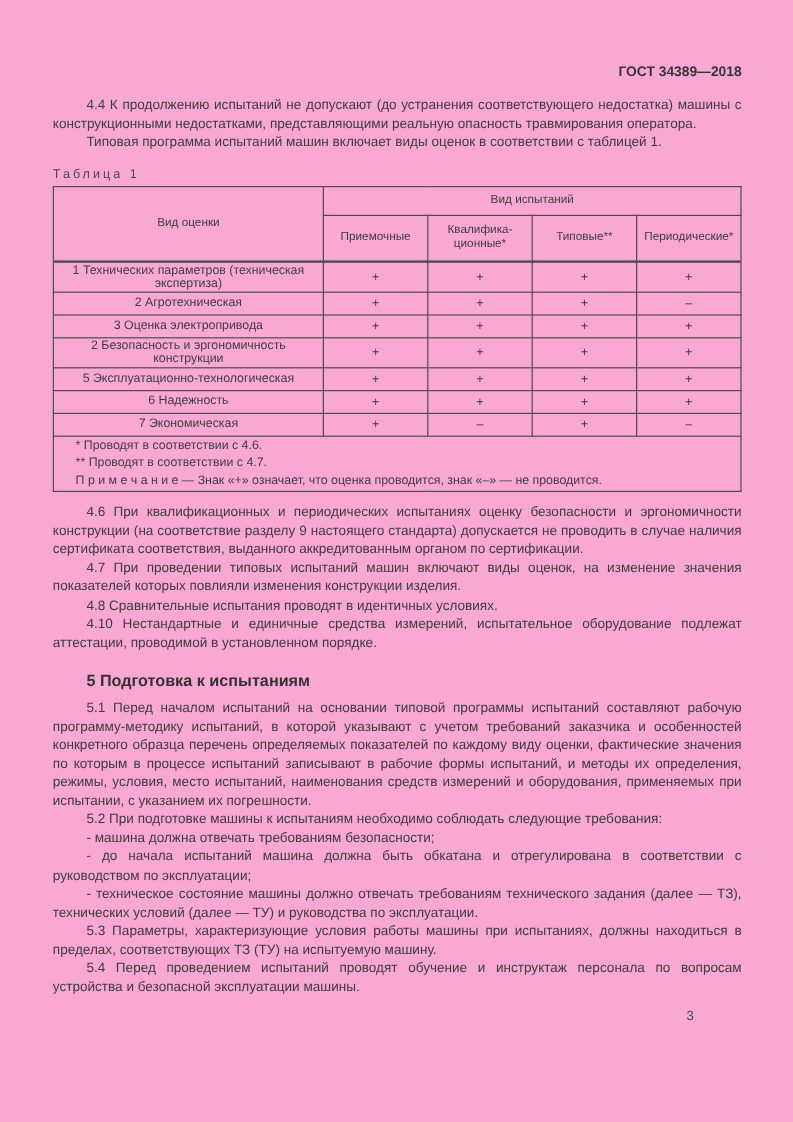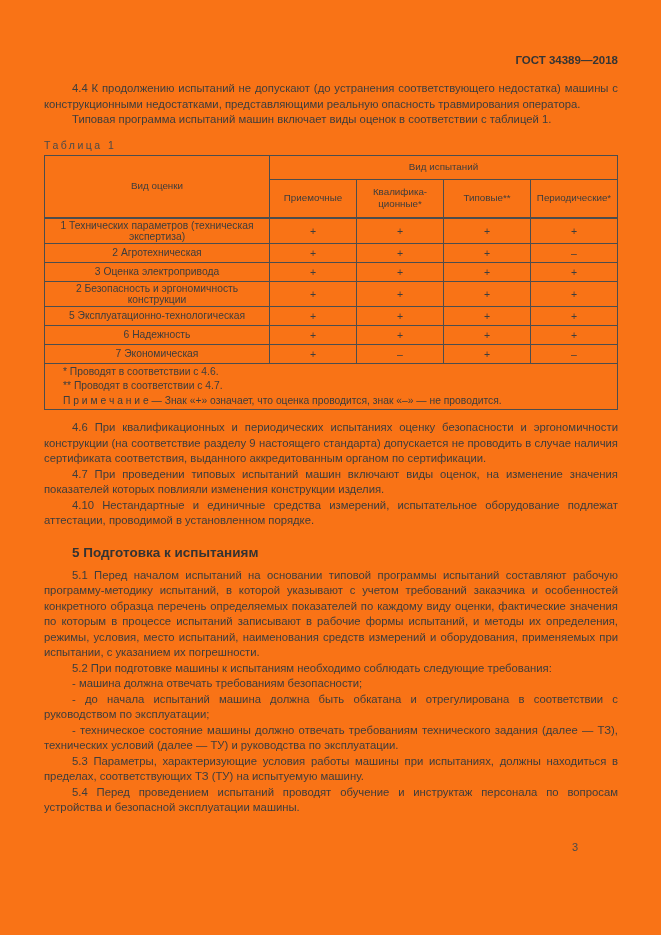--- a/index.html
+++ b/index.html
@@ -1,19 +1,19 @@
 <!DOCTYPE html>
 <html><head>
 <meta charset="utf-8">
 <style>
   html,body{margin:0;padding:0;background:#ffffff;}
   .page{
     position:relative;
     width:661px;height:935px;
-    background:#f97316;
+    background:#f9a8d4;
     font-family:"Liberation Sans","DejaVu Sans",sans-serif;
     color:#3d3d3d;
     overflow:hidden;
     box-sizing:border-box;
   }
   .content{
     position:absolute;left:44px;top:0;width:574px;
   }
   .doc-header{
     margin-top:54px;
@@ -173,20 +173,21 @@
             <div class="footnote-line">* Проводят в соответствии с 4.6.</div>
             <div class="footnote-line">** Проводят в соответствии с 4.7.</div>
             <div class="footnote-line">П р и м е ч а н и е  — Знак «+» означает, что оценка проводится, знак «–» — не проводится.</div>
           </td>
         </tr>
       </tbody>
     </table>
 
     <p class="para after-table">4.6 При квалификационных и периодических испытаниях оценку безопасности и эргономичности конструкции (на соответствие разделу 9 настоящего стандарта) допускается не проводить в случае наличия сертификата соответствия, выданного аккредитованным органом по сертификации.</p>
     <p class="para">4.7 При проведении типовых испытаний машин включают виды оценок, на изменение значения показателей которых повлияли изменения конструкции изделия.</p>
+    <p class="para">4.8 Сравнительные испытания проводят в идентичных условиях.</p>
     <p class="para">4.10 Нестандартные и единичные средства измерений, испытательное оборудование подлежат аттестации, проводимой в установленном порядке.</p>
 
     <div class="section-heading">5 Подготовка к испытаниям</div>
 
     <p class="para">5.1 Перед началом испытаний на основании типовой программы испытаний составляют рабочую программу-методику испытаний, в которой указывают с учетом требований заказчика и особенностей конкретного образца перечень определяемых показателей по каждому виду оценки, фактические значения по которым в процессе испытаний записывают в рабочие формы испытаний, и методы их определения, режимы, условия, место испытаний, наименования средств измерений и оборудования, применяемых при испытании, с указанием их погрешности.</p>
     <p class="para">5.2 При подготовке машины к испытаниям необходимо соблюдать следующие требования:</p>
     <p class="para">- машина должна отвечать требованиям безопасности;</p>
     <p class="para">- до начала испытаний машина должна быть обкатана и отрегулирована в соответствии с руководством по эксплуатации;</p>
     <p class="para">- техническое состояние машины должно отвечать требованиям технического задания (далее — ТЗ), технических условий (далее — ТУ) и руководства по эксплуатации.</p>
     <p class="para">5.3 Параметры, характеризующие условия работы машины при испытаниях, должны находиться в пределах, соответствующих ТЗ (ТУ) на испытуемую машину.</p>

